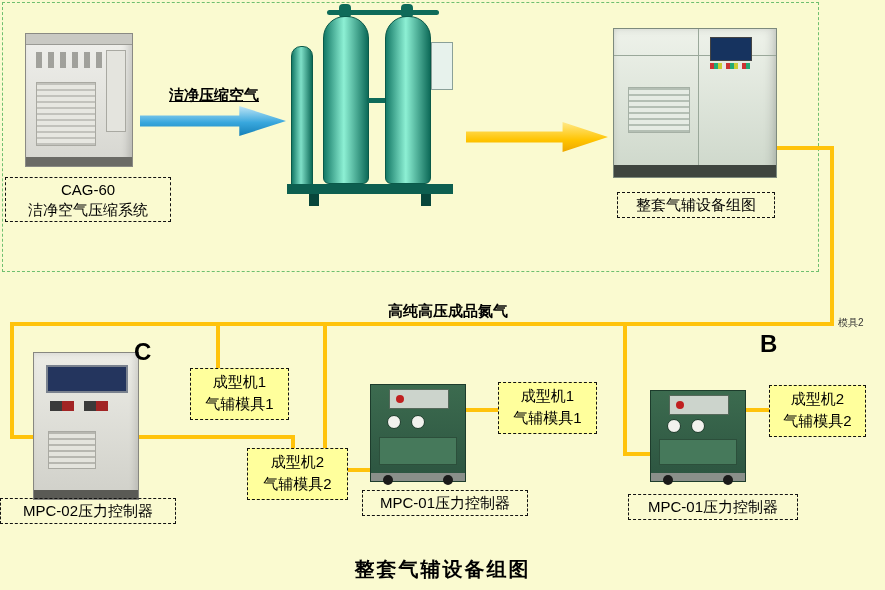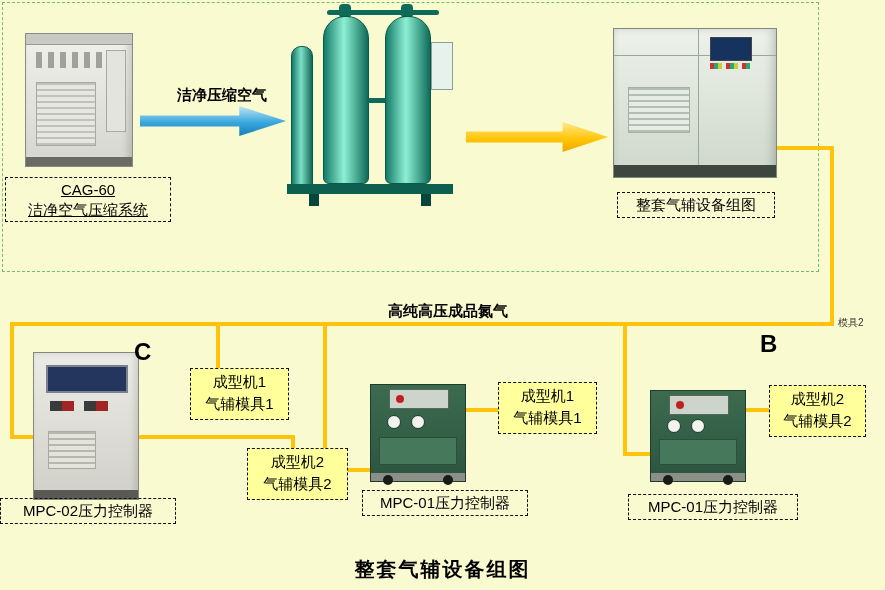--- a/index.html
+++ b/index.html
@@ -178,27 +178,27 @@
     </div>
     <div class="gauge" style="left:16px;top:28px;"></div>
     <div class="gauge" style="left:40px;top:28px;"></div>
     <div class="front" style="top:48px;height:24px;"></div>
     <div class="base"></div>
     <div class="wheel" style="left:12px;"></div>
     <div class="wheel" style="right:12px;"></div>
   </div>
 
   <div class="flow-arrow blue" style="left:140px;top:106px;width:146px;height:30px;"></div>
-  <div class="flowlabel" style="left:152px;top:86px;width:140px;">洁净压缩空气</div>
+  <div class="flowlabel" style="left:144px;top:86px;width:140px;text-decoration:underline;">洁净压缩空气</div>
 
   <div class="flow-arrow yellow" style="left:466px;top:122px;width:142px;height:30px;"></div>
 
   <div class="flowlabel" style="left:388px;top:302px;">高纯高压成品氮气</div>
 
-  <div class="tag-box" style="left:5px;top:177px;width:158px;text-decoration:underline;">
+  <div class="tag-box" style="left:5px;top:177px;width:158px;">
     <div>CAG-60</div>
     <div>洁净空气压缩系统</div>
   </div>
 
 
   <div class="tag-box" style="left:617px;top:192px;width:150px;">
     <div>整套气辅设备组图</div>
   </div>
 
   <div class="tag-box" style="left:0px;top:498px;width:168px;">MPC-02压力控制器</div>

